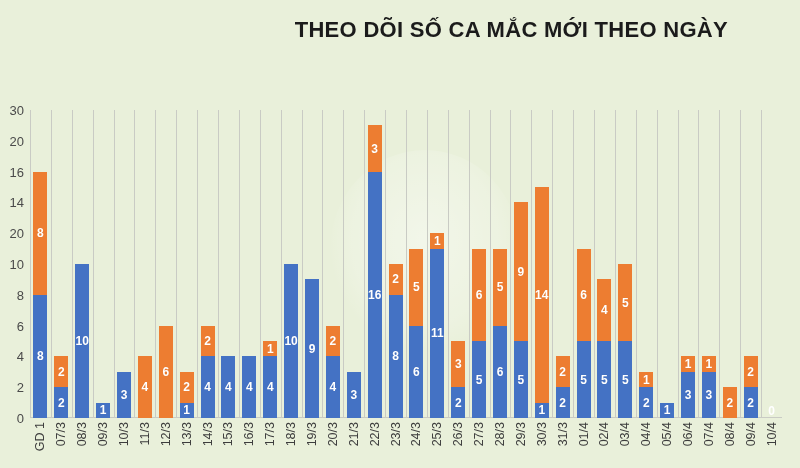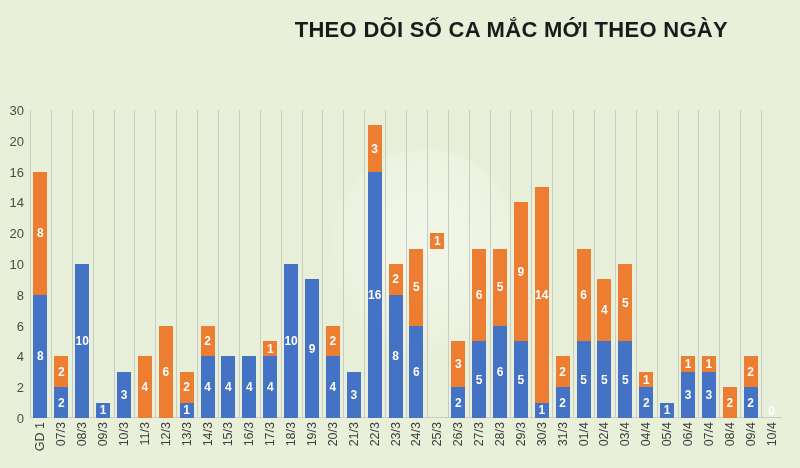--- a/index.html
+++ b/index.html
@@ -356,20 +356,23 @@
         </div>
         <div class="bar-slot" style="left: 379.444px; width: 14px;">
           <div class="seg seg-blue" style="background: rgb(68, 114, 196); height: 92.4px; bottom: 0px;">
             <span class="seg-label">6</span>
           </div>
           <div class="seg seg-orange" style="background: rgb(237, 125, 49); height: 77px; bottom: 92.4px;">
             <span class="seg-label">5</span>
           </div>
         </div>
         <div class="bar-slot" style="left: 400.333px; width: 14px;">
+          <div class="seg seg-blue" style="background: rgb(68, 114, 196); height: 169.4px; bottom: 0px;">
+            <span class="seg-label">11</span>
+          </div>
           <div class="seg seg-orange" style="background: rgb(237, 125, 49); height: 15.4px; bottom: 169.4px;">
             <span class="seg-label">1</span>
           </div>
         </div>
         <div class="bar-slot" style="left: 421.222px; width: 14px;">
           <div class="seg seg-blue" style="background: rgb(68, 114, 196); height: 30.8px; bottom: 0px;">
             <span class="seg-label">2</span>
           </div>
           <div class="seg seg-orange" style="background: rgb(237, 125, 49); height: 46.2px; bottom: 30.8px;">
             <span class="seg-label">3</span>

